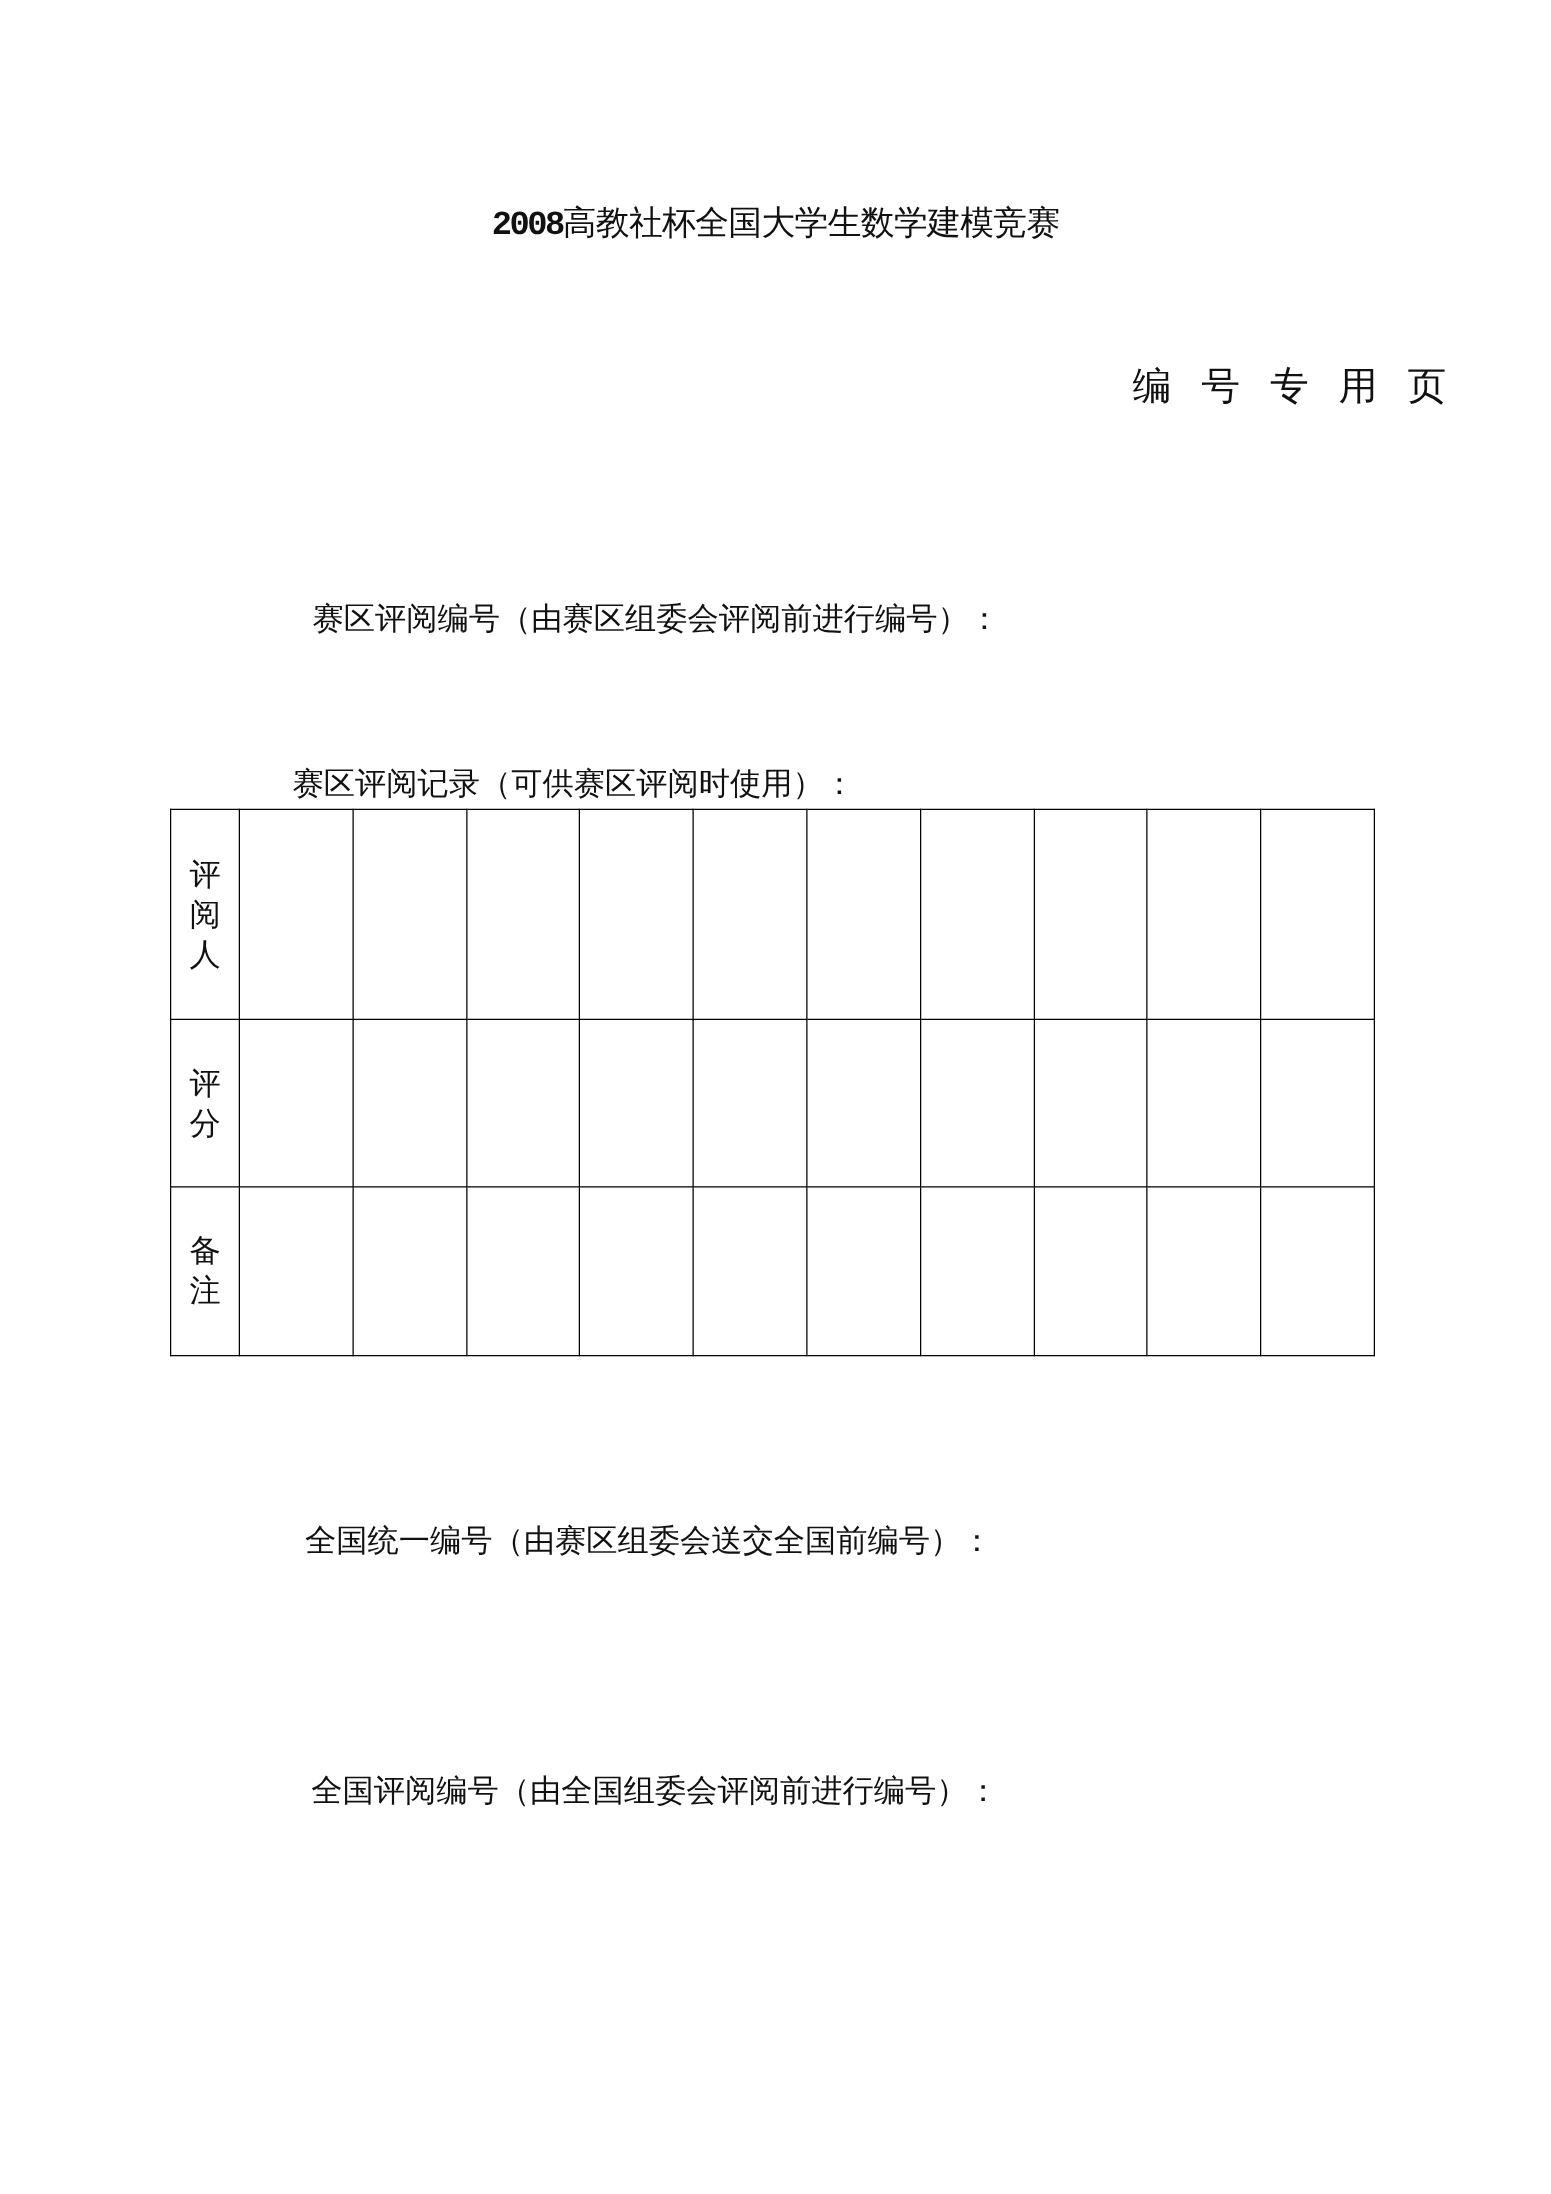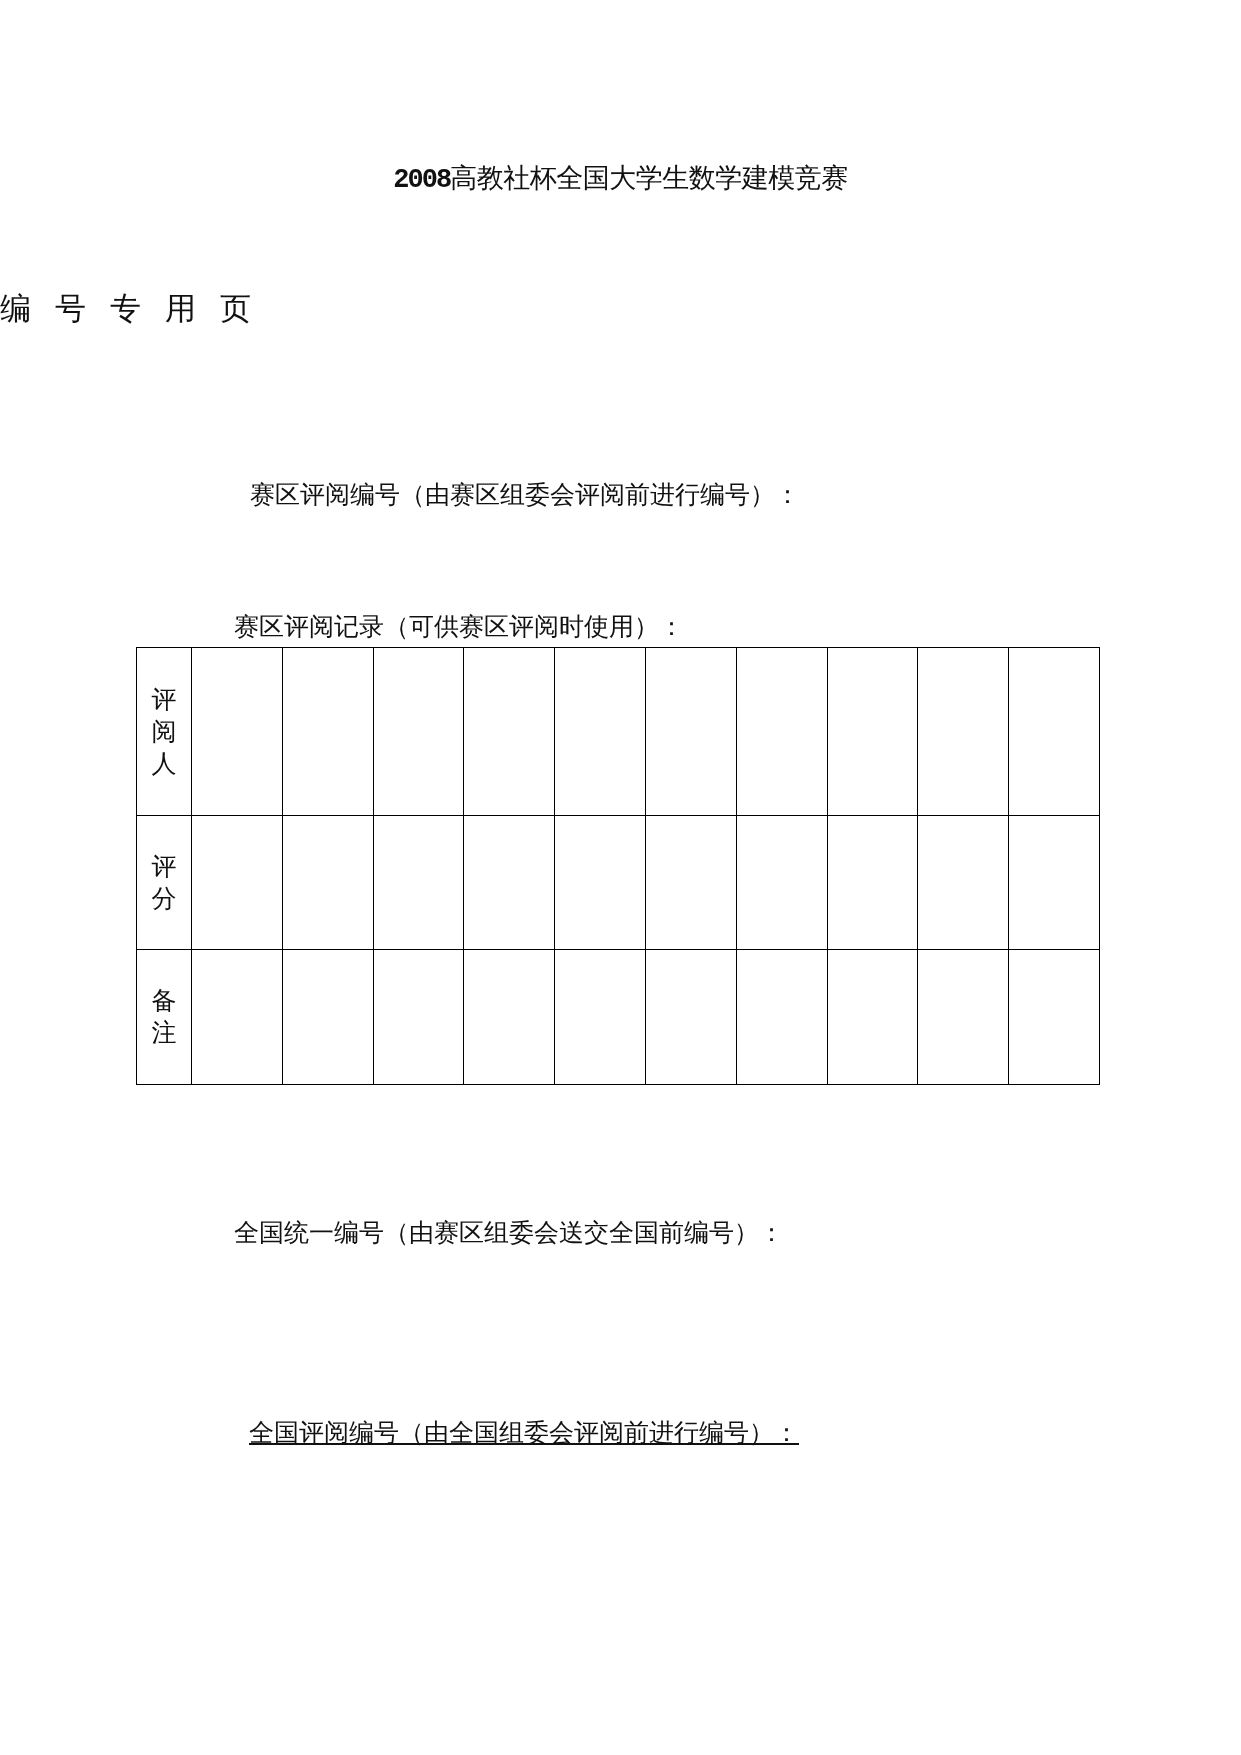--- a/index.html
+++ b/index.html
@@ -1,21 +1,21 @@
 <!DOCTYPE html>
 <html><head>
 <meta charset="utf-8">
 <style>
   html, body { margin: 0; padding: 0; background: #ffffff; }
   body { width: 1241px; height: 1755px; position: relative; overflow: hidden;
          font-family: "DejaVu Serif", "Liberation Serif", serif; color: #111; }
   .title { position: absolute; top: 160px; left: 0; width: 1241px; text-align: center;
            font-size: 27px; letter-spacing: -0.5px; }
   .title .year { font-family: Liberation Mono, monospace; font-weight: bold; letter-spacing: -2px; }
-  .subtitle { position: absolute; top: 288px; left: 0; width: 1181px; text-align: left;
+  .subtitle { position: absolute; top: 288px; left: 0; width: 1181px; text-align: right;
               font-size: 31px; letter-spacing: 24px; box-sizing: border-box; }
   .line { position: absolute; font-size: 25px; white-space: nowrap; }
   table.review { position: absolute; left: 136px; top: 647px; width: 964px; height: 437px;
                  border-collapse: collapse; table-layout: fixed; }
   table.review td { border: 1.5px solid #000; padding: 0; }
   table.review td.head { width: 54px; text-align: center; font-size: 25px; line-height: 32px; }
   table.review td.head span { display: block; }
   tr.r1 { height: 168px; } tr.r2 { height: 134px; } tr.r3 { height: 135px; }
 </style>
 </head>
@@ -78,15 +78,15 @@
     <td></td>
         <td></td>
     <td></td>
         <td></td>
     <td></td>
         <td></td>
   </tr>
 </tbody>
   </table>
 
-<div class="line" style="left:234px; top:1216px;">全国统一编号（由赛区组委会送交全国前编号）：</div>
+<div class="line" style="left:244px; top:1216px;">全国统一编号（由赛区组委会送交全国前编号）：</div>
 
-<div class="line" style="left:249px; top:1416px;text-decoration:underline;">全国评阅编号（由全国组委会评阅前进行编号）：</div>
+<div class="line" style="left:249px; top:1416px;">全国评阅编号（由全国组委会评阅前进行编号）：</div>
 
 </body></html>

